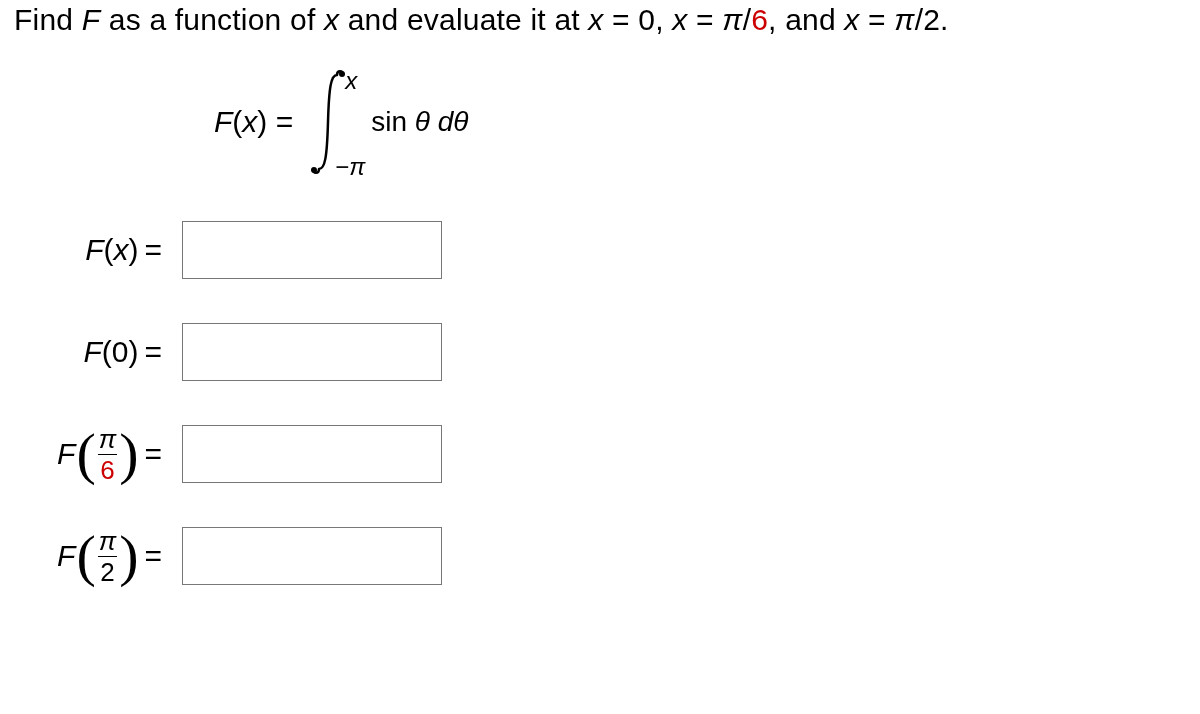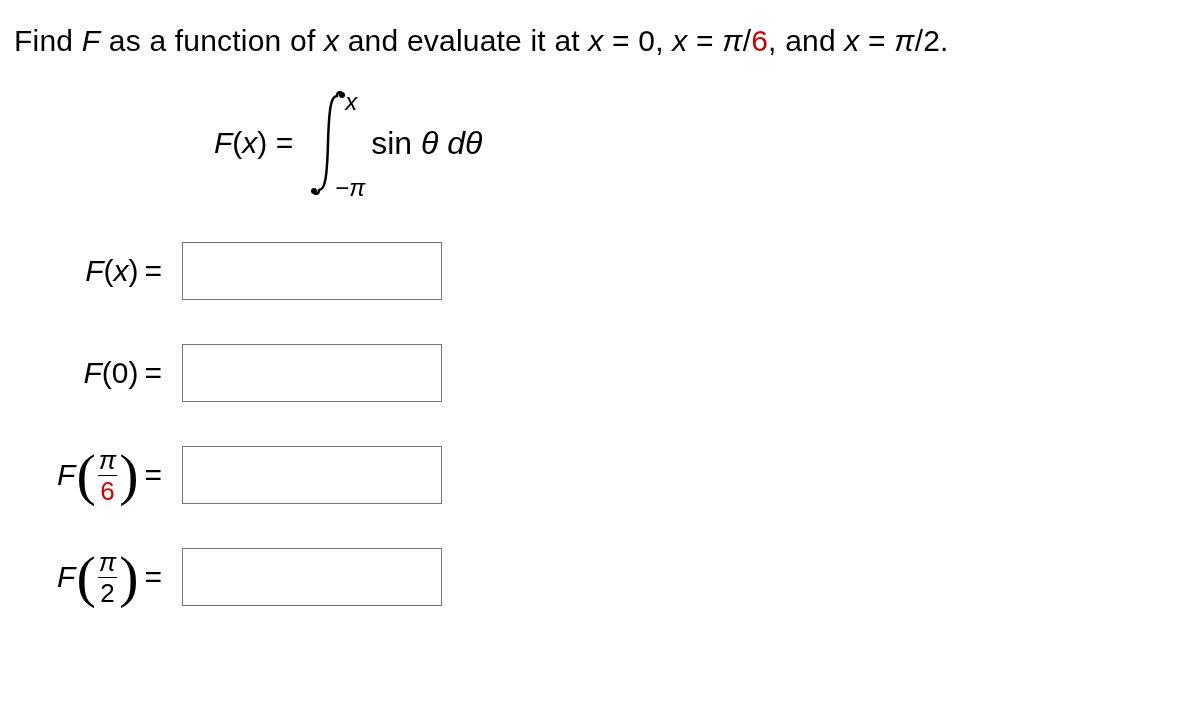--- a/index.html
+++ b/index.html
@@ -6,21 +6,21 @@
     margin: 0;
     padding: 0;
     width: 1200px;
     height: 714px;
     background: #ffffff;
     font-family: Verdana, Geneva, sans-serif;
     font-size: 30px;
     color: #000000;
   }
   .wrap {
-    padding: 24px 0 0 14px;
+    padding: 3px 0 0 14px;
   }
   .prompt {
     margin-bottom: 30px;
     letter-spacing: 0.2px;
   }
   .it { font-style: italic; }
   .red { color: #cc0000; }
   .equation-display {
     margin-left: 200px;
     margin-bottom: 44px;
@@ -39,21 +39,21 @@
   }
   .int-bounds {
     position: absolute;
     font-style: italic;
     font-size: 24px;
   }
   .upper { top: 0; left: 40px; }
   .lower { bottom: -4px; left: 30px; }
   .integrand {
     margin-left: 22px;
-    font-size: 32px;
+    font-size: 28px;
   }
   .answers {
     margin-top: 10px;
   }
   .row {
     display: flex;
     align-items: center;
     margin-bottom: 44px;
   }
   .label {

